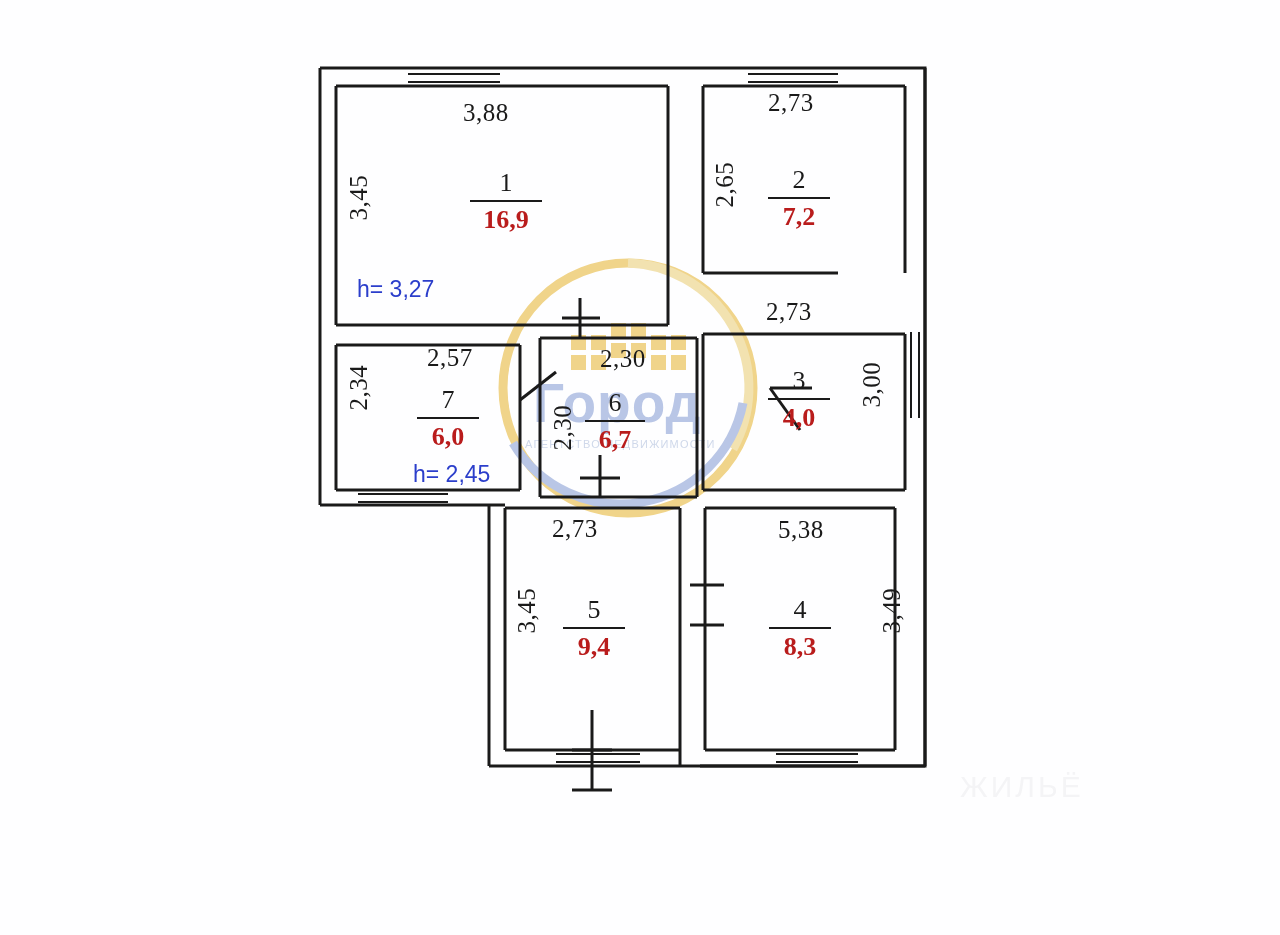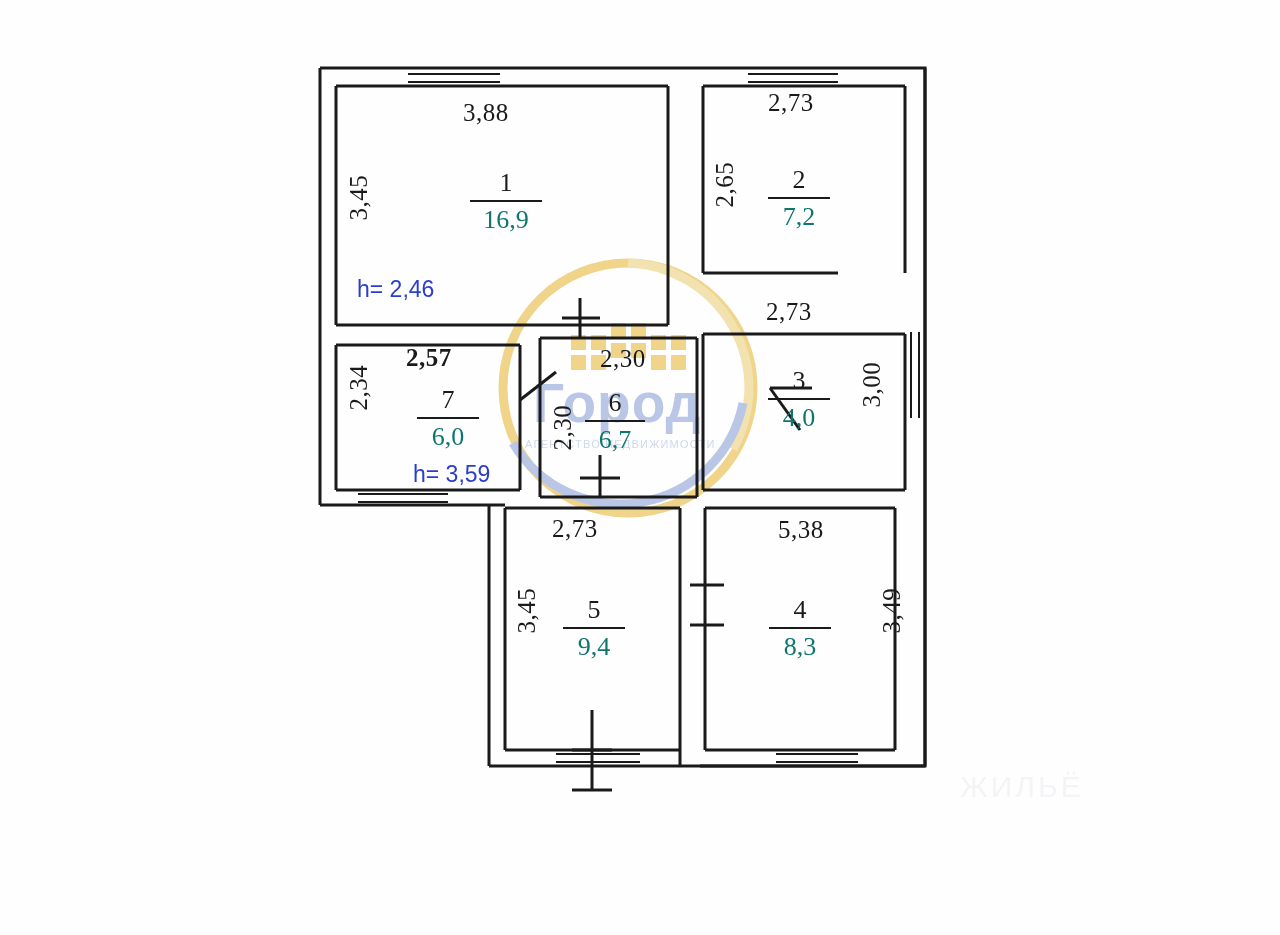--- a/index.html
+++ b/index.html
@@ -55,22 +55,23 @@
     color: #1a1a1a;
     padding-bottom: 1px;
   }
   .roombox .rule {
     height: 2px;
     background: #1a1a1a;
     margin: 1px auto 2px auto;
   }
   .roombox .area {
     font-size: 26px;
-    color: #0f766e;
+    color: #b91c1c;
     padding-top: 1px;
+    font-weight: bold;
   }
   .hnote {
     position: absolute;
     color: #2b3ecb;
     font-size: 23px;
     font-family: "Liberation Sans", sans-serif;
     white-space: nowrap;
   }
 
   
@@ -242,46 +243,46 @@
     </g>
   </svg>
 
   <div class="lbl dim" style="left:463px; top:100px;">3,88</div>
   <div class="lbl dim vert" style="left:336px; top:185px;">3,45</div>
   <div class="roombox" style="left:458px; top:168px; width:96px;">
     <div class="num">1</div>
     <div class="rule" style="width:72px;"></div>
     <div class="area">16,9</div>
   </div>
-  <div class="hnote" style="left:357px; top:276px;">h= 2,46</div>
+  <div class="hnote" style="left:357px; top:276px;">h= 3,27</div>
 
   <div class="lbl dim" style="left:768px; top:90px;">2,73</div>
   <div class="lbl dim vert" style="left:702px; top:172px;">2,65</div>
   <div class="roombox" style="left:755px; top:165px; width:88px;">
     <div class="num">2</div>
     <div class="rule" style="width:62px;"></div>
     <div class="area">7,2</div>
   </div>
 
   <div class="lbl dim" style="left:766px; top:299px;">2,73</div>
   <div class="lbl dim vert" style="left:849px; top:372px;">3,00</div>
   <div class="roombox" style="left:755px; top:366px; width:88px;">
     <div class="num">3</div>
     <div class="rule" style="width:62px;"></div>
     <div class="area">4,0</div>
   </div>
 
-  <div class="lbl dim" style="left:406px; top:345px;font-weight:bold;">2,57</div>
+  <div class="lbl dim" style="left:427px; top:345px;">2,57</div>
   <div class="lbl dim vert" style="left:336px; top:375px;">2,34</div>
   <div class="roombox" style="left:404px; top:385px; width:88px;">
     <div class="num">7</div>
     <div class="rule" style="width:62px;"></div>
     <div class="area">6,0</div>
   </div>
-  <div class="hnote" style="left:413px; top:461px;">h= 3,59</div>
+  <div class="hnote" style="left:413px; top:461px;">h= 2,45</div>
 
   <div class="lbl dim" style="left:600px; top:346px;">2,30</div>
   <div class="lbl dim vert" style="left:540px; top:415px;">2,30</div>
   <div class="roombox" style="left:573px; top:388px; width:84px;">
     <div class="num">6</div>
     <div class="rule" style="width:60px;"></div>
     <div class="area">6,7</div>
   </div>
 
   <div class="lbl dim" style="left:552px; top:516px;">2,73</div>

